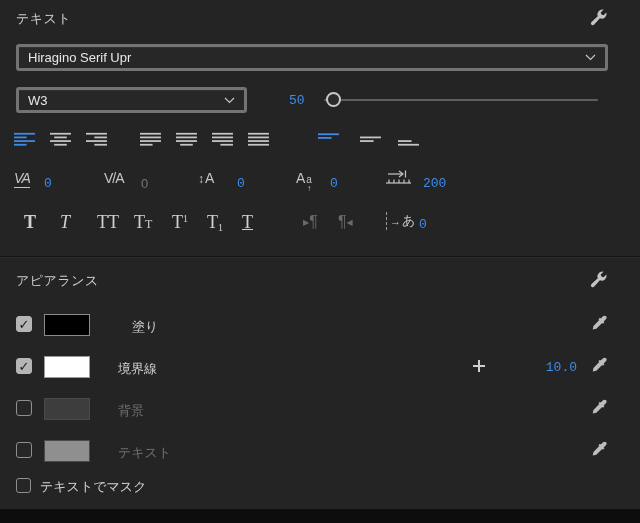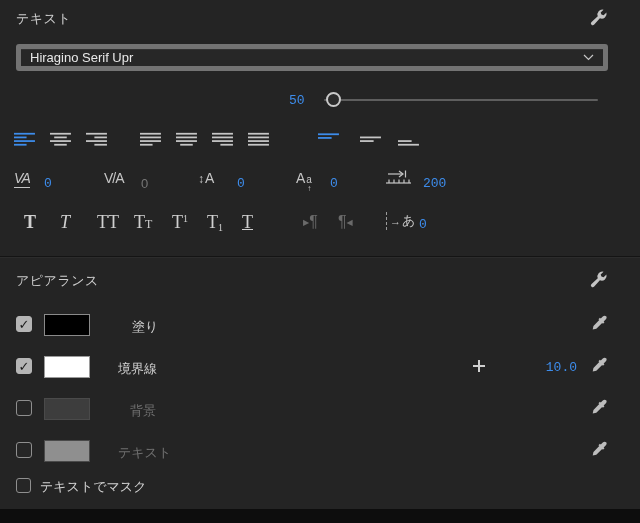--- a/index.html
+++ b/index.html
@@ -7,21 +7,21 @@
     position:relative;width:640px;height:523px;background:#242424;
     font-family:"Liberation Sans","DejaVu Sans",sans-serif;
     color:#c9c9c9;overflow:hidden;padding-left:44px;
   }
   .abs{position:absolute;}
   .sec-title{font-size:13px;color:#cdcdcd;letter-spacing:.5px;}
   .wrench{width:20px;height:20px;}
   
   .dropdown{
     position:absolute;display:flex;align-items:center;
-    background:#272727;border:5px solid #737373;border-radius:3px;
+    background:#272727;border:3px solid #737373;border-radius:3px;
     box-shadow:inset 0 1px 0 rgba(255,255,255,.05);
     padding:0 9px;font-size:13px;color:#e8e8e8;box-sizing:border-box;
   }
   .dropdown .chev{margin-left:auto;}
   
   .slider-track{position:absolute;height:2px;background:#5e5e5e;border-radius:1px;}
   .slider-handle{
     position:absolute;width:11px;height:11px;border-radius:50%;
     border:2px solid #c9c9c9;background:#2b2b2b;box-sizing:content-box;
   }
@@ -80,20 +80,26 @@
     </svg>
   </span>
 
   <div class="dropdown" style="left:16px;top:44px;width:592px;height:27px;">
     <span>Hiragino Serif Upr</span>
     <svg class="chev" width="11" height="7" viewBox="0 0 11 7">
       <path d="M1 1l4.5 4.5L10 1" class="thin"></path>
     </svg>
   </div>
 
+  <div class="dropdown" style="left:16px;top:87px;width:231px;height:26px;">
+    <span>W3</span>
+    <svg class="chev" width="11" height="7" viewBox="0 0 11 7">
+      <path d="M1 1l4.5 4.5L10 1" class="thin"></path>
+    </svg>
+  </div>
 
   <span class="abs num blue" style="left:289px;top:93px;">50</span>
   <div class="slider-track" style="left:324px;top:99px;width:274px;"></div>
   <div class="slider-handle" style="left:326px;top:92px;"></div>
 
   <span class="icon-btn" style="left:14px;top:132px;">
     <svg width="22" height="15" viewBox="0 0 21 14">
       <line x1="0" y1="1.5" x2="20" y2="1.5" class="ln-b"></line>
         <line x1="0" y1="5" x2="12" y2="5" class="ln-b"></line>
       <line x1="0" y1="8.5" x2="20" y2="8.5" class="ln-b"></line>
@@ -265,21 +271,21 @@
   </span>
   <span class="abs num blue" style="left:545px;top:360px;width:32px;text-align:right;">10.0</span>
   <span class="abs" style="left:591px;top:357px;">
     <svg width="17" height="17" viewBox="0 0 16 16">
       <path d="M14.5 1.5a2.4 2.4 0 0 0-3.4 0L9.2 3.4l-.8-.8-1.4 1.4.8.8-5.5 5.5-.7 3.4 3.4-.7 5.5-5.5.8.8 1.4-1.4-.8-.8 1.9-1.9a2.4 2.4 0 0 0 .7-2.7z" fill="#bdbdbd"></path>
     </svg>
   </span>
 
   <div class="checkbox" style="left:16px;top:400px;"></div>
   <div class="swatch dimmed" style="left: 44px; top: 398px; background-color: rgb(61, 61, 61);"></div>
-  <span class="row-label dim" style="left:130px;top:402px;text-align:center;">背景</span>
+  <span class="row-label dim" style="left:118px;top:402px;text-align:center;">背景</span>
   <span class="abs" style="left:591px;top:399px;">
     <svg width="17" height="17" viewBox="0 0 16 16">
       <path d="M14.5 1.5a2.4 2.4 0 0 0-3.4 0L9.2 3.4l-.8-.8-1.4 1.4.8.8-5.5 5.5-.7 3.4 3.4-.7 5.5-5.5.8.8 1.4-1.4-.8-.8 1.9-1.9a2.4 2.4 0 0 0 .7-2.7z" fill="#bdbdbd"></path>
     </svg>
   </span>
 
   <div class="checkbox" style="left:16px;top:442px;"></div>
   <div class="swatch dimmed" style="left: 44px; top: 440px; background-color: rgb(143, 143, 143);"></div>
   <span class="row-label dim" style="left:118px;top:444px;">テキスト</span>
   <span class="abs" style="left:591px;top:441px;">

